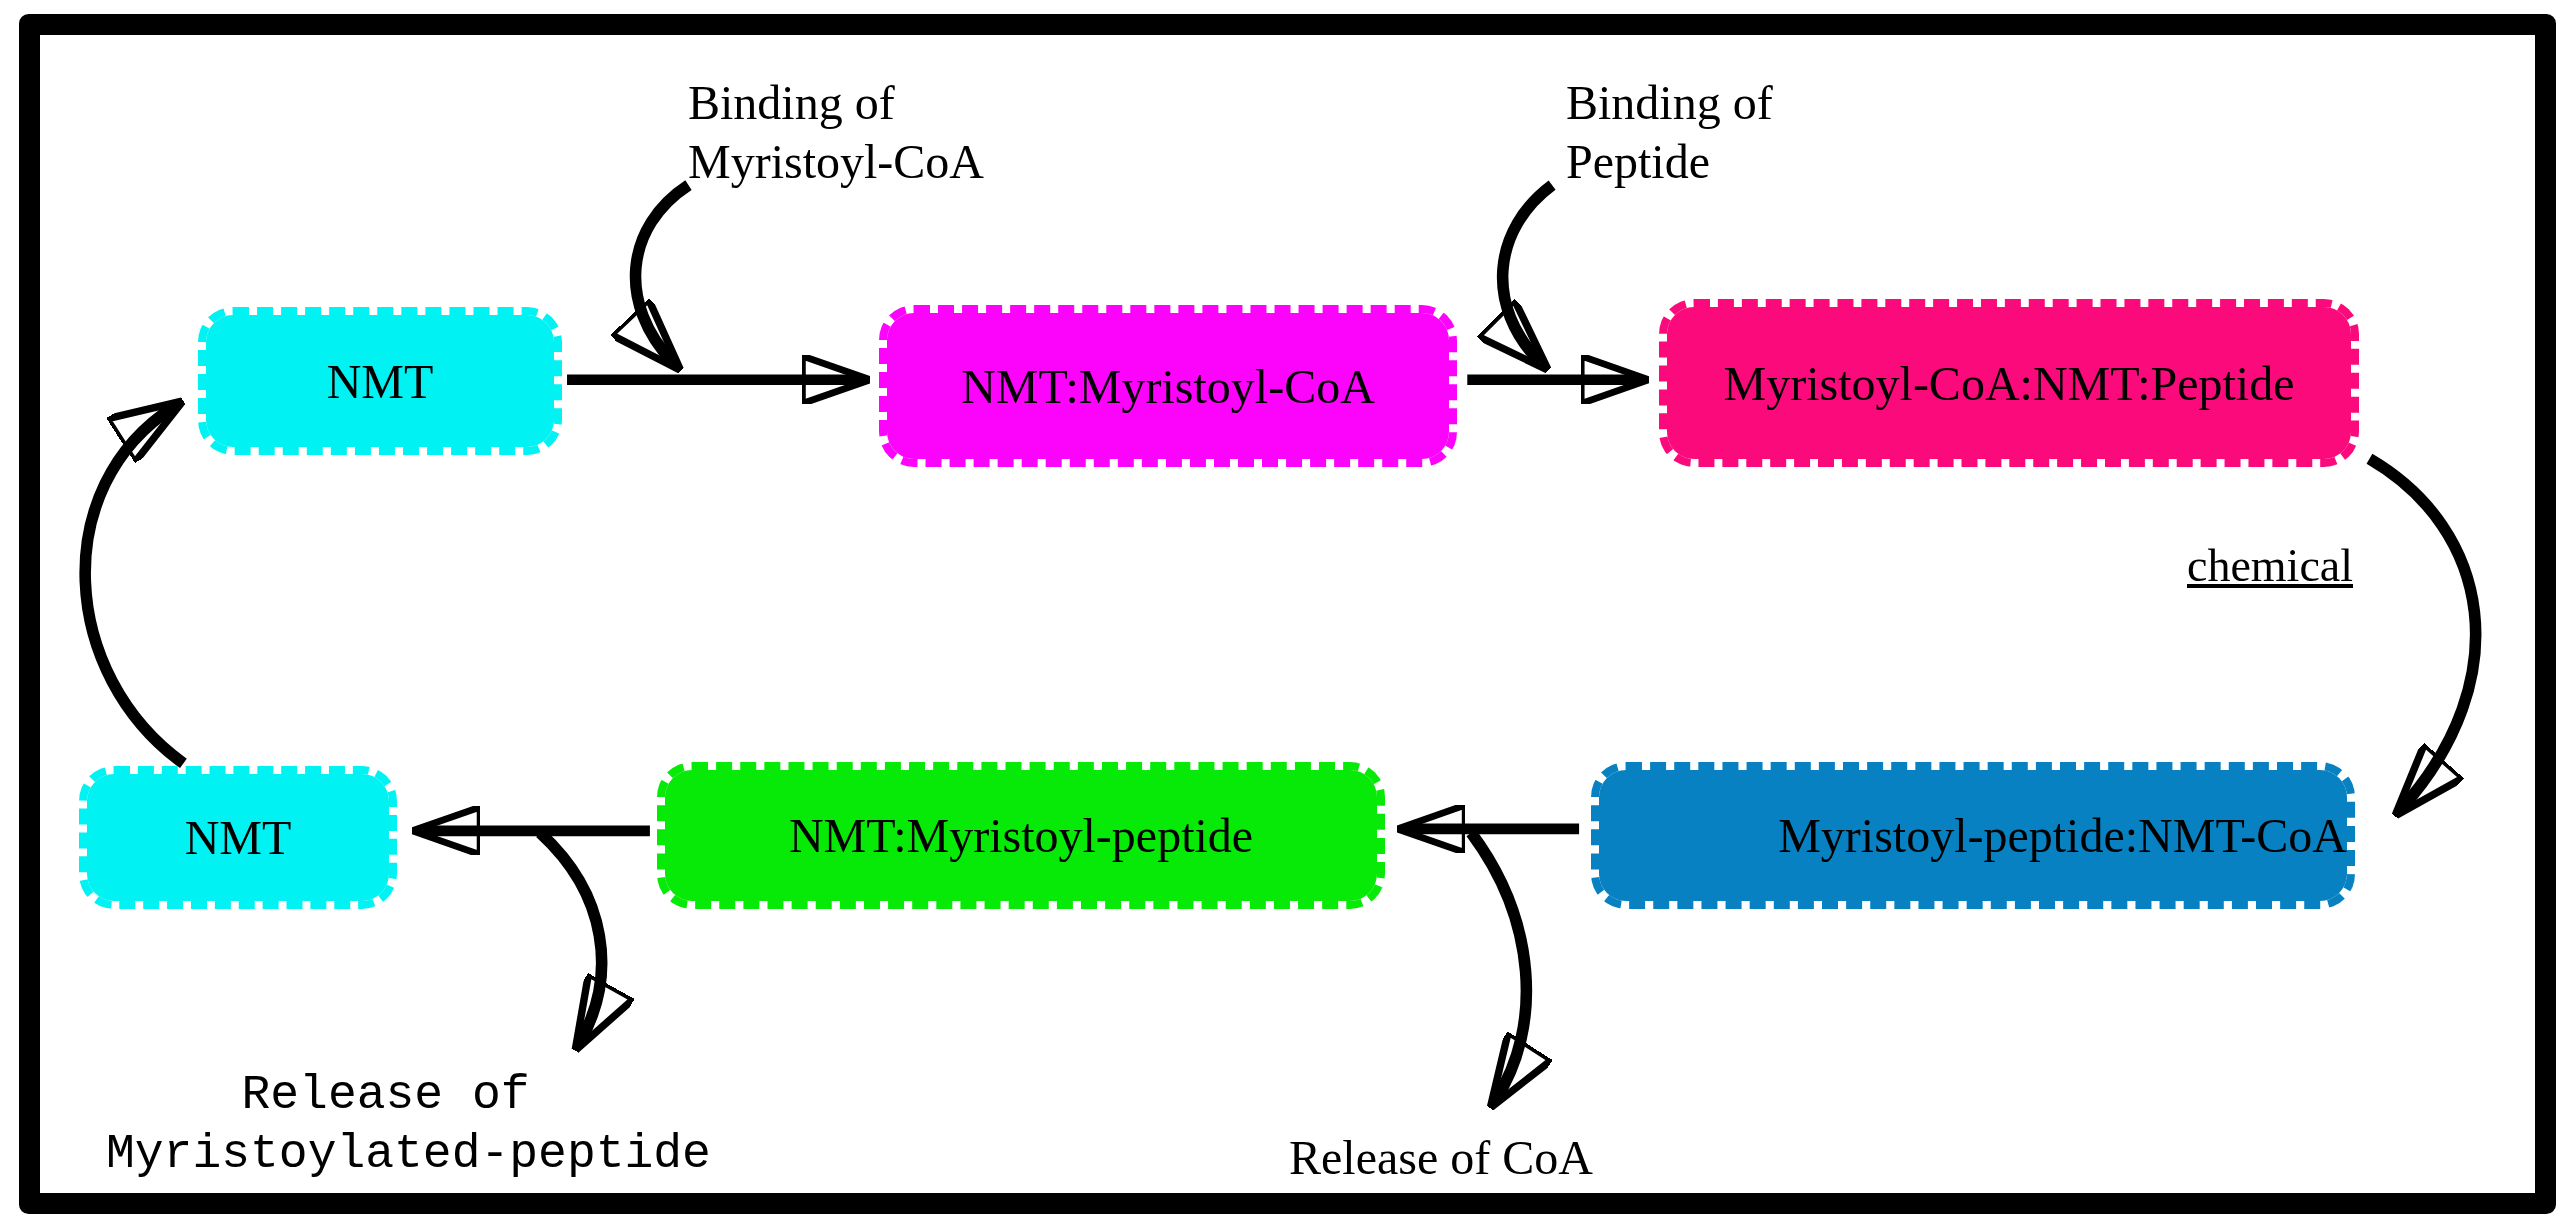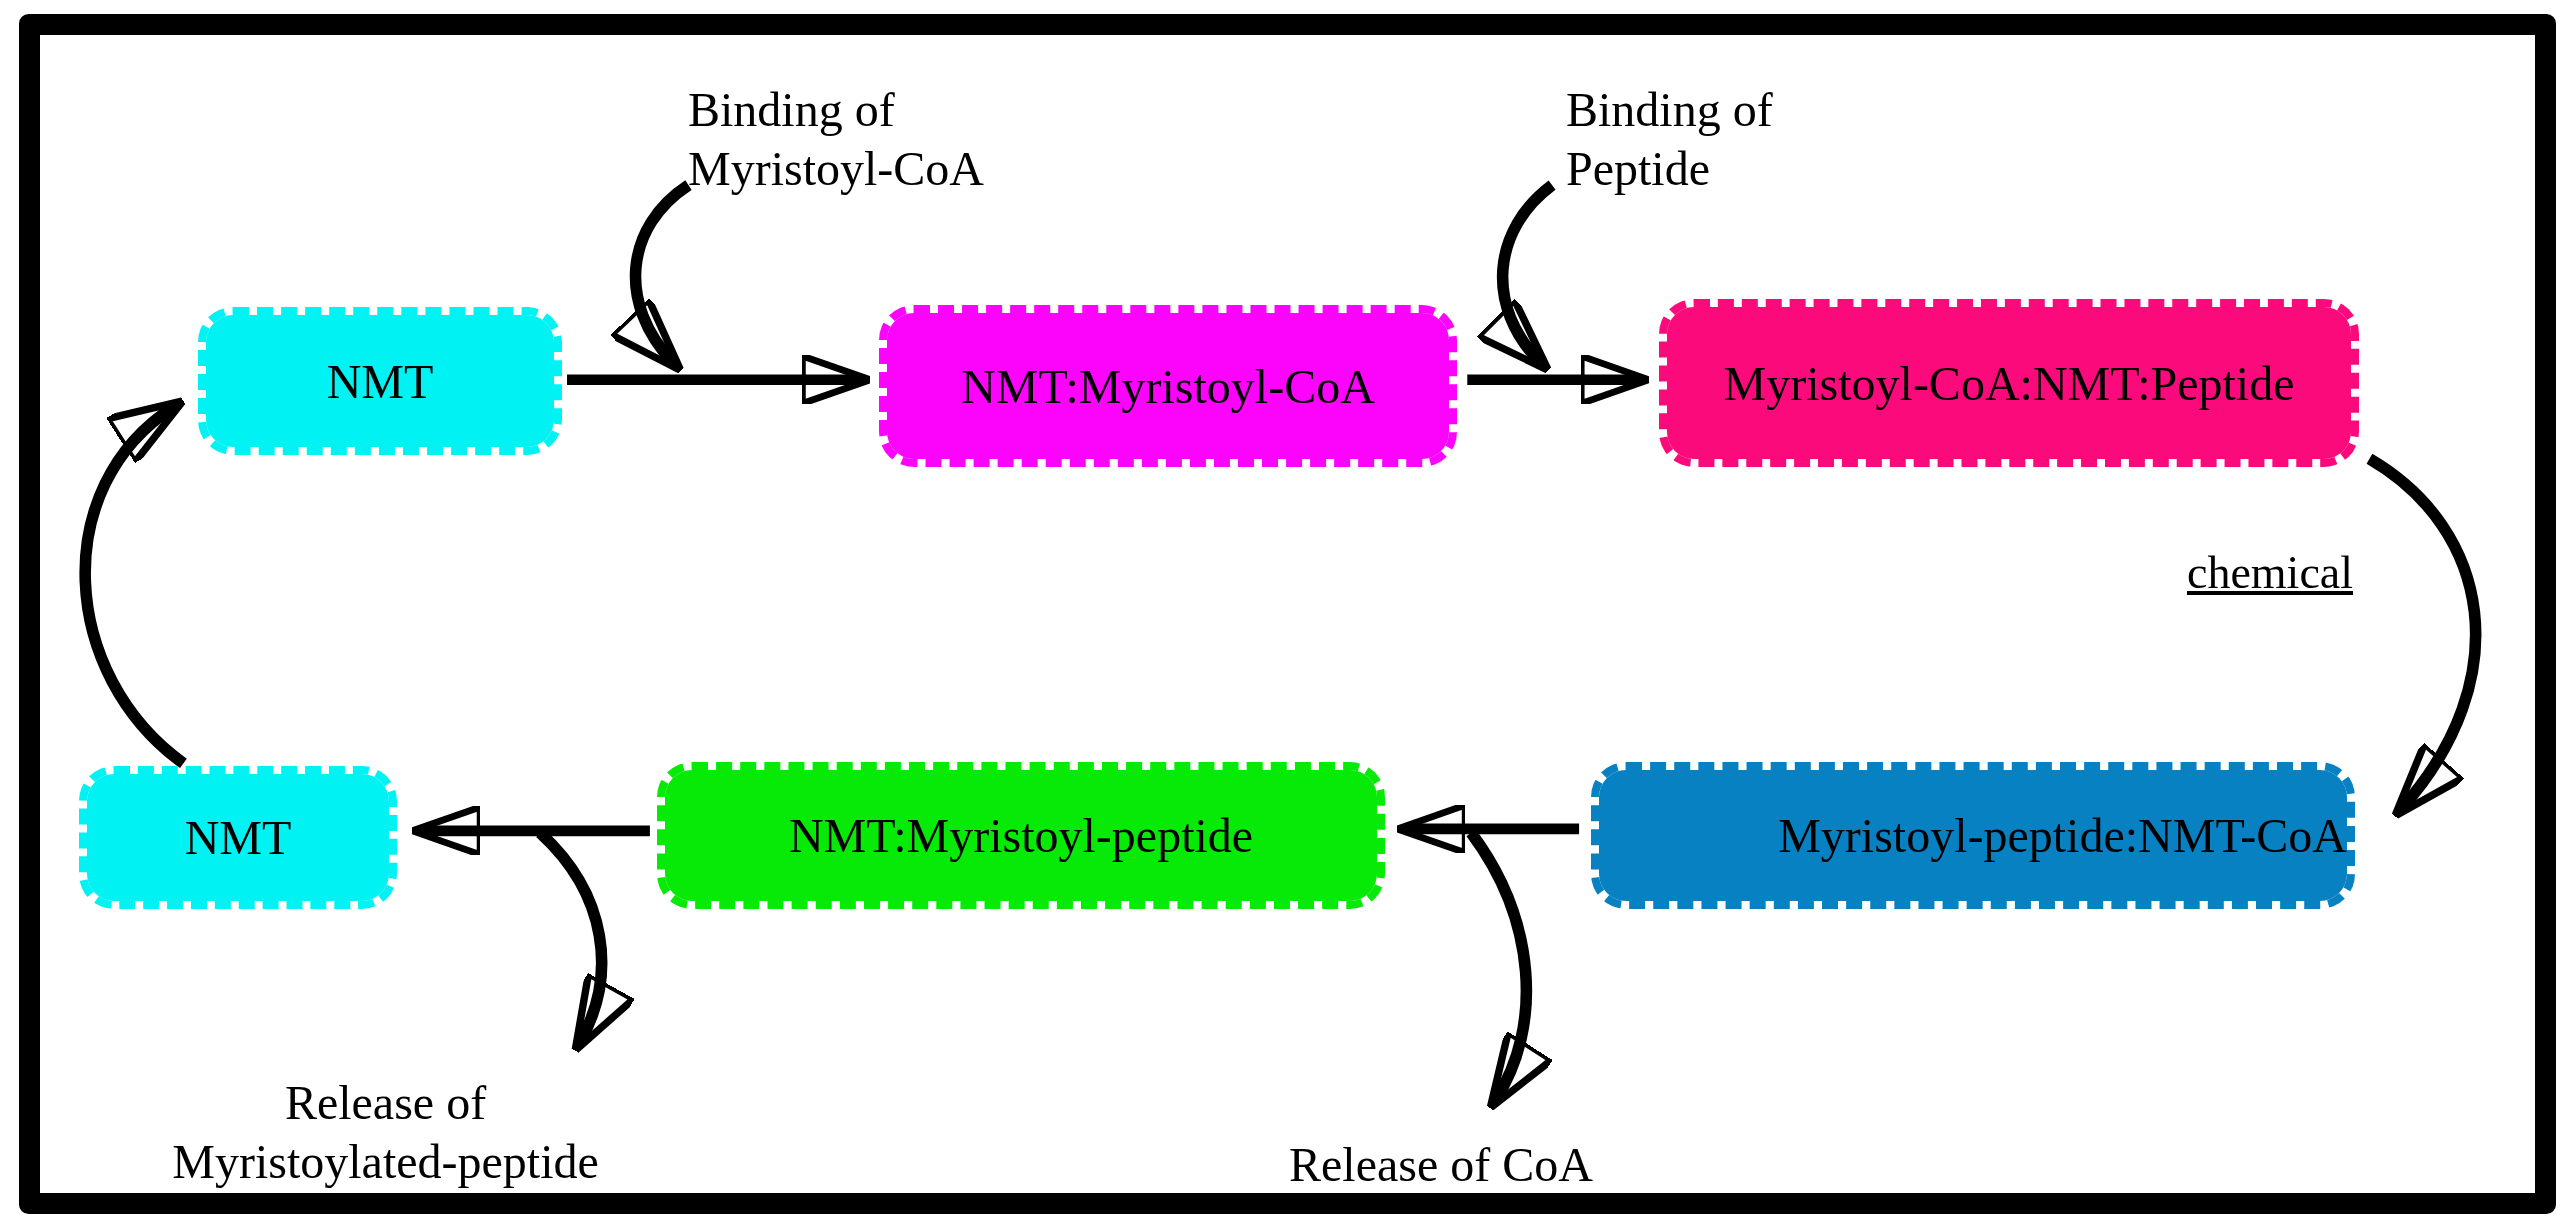--- a/index.html
+++ b/index.html
@@ -47,26 +47,25 @@
   .curve  { stroke-width: 12px; }
   .ah-fill { fill: var(--arrow); }
 
   .ann {
     position: absolute;
     color: var(--text);
     font-size: 48px;
     line-height: 59px;
     white-space: nowrap;
     z-index: 3;
-    margin-top: 7px;
   }
   .ann-binding-myr { left: 688px;  top: 73px;   text-align: left; }
   .ann-binding-pep { left: 1566px; top: 73px;   text-align: left; }
   .ann-chem        { left: 2187px; top: 538px;  font-size: 46px; line-height: 56px; text-align: left; text-decoration: underline; }
-  .ann-release-myr { left: 106px;  top: 1066px; width: 559px; text-align: center; }
+  .ann-release-myr { left: 106px;  top: 1066px; width: 559px; text-align: center; font-family: Liberation Mono, monospace; }
   .ann-release-coa { left: 1252px; top: 1128px; width: 378px; text-align: center; }
   .ann div { display: block; }
 </style>
 </head>
 <body>
 
 <div class="stage">
   <div class="frame"></div>
 
   <svg class="arrows" viewBox="0 0 2672 1273" xmlns="http://www.w3.org/2000/svg">

